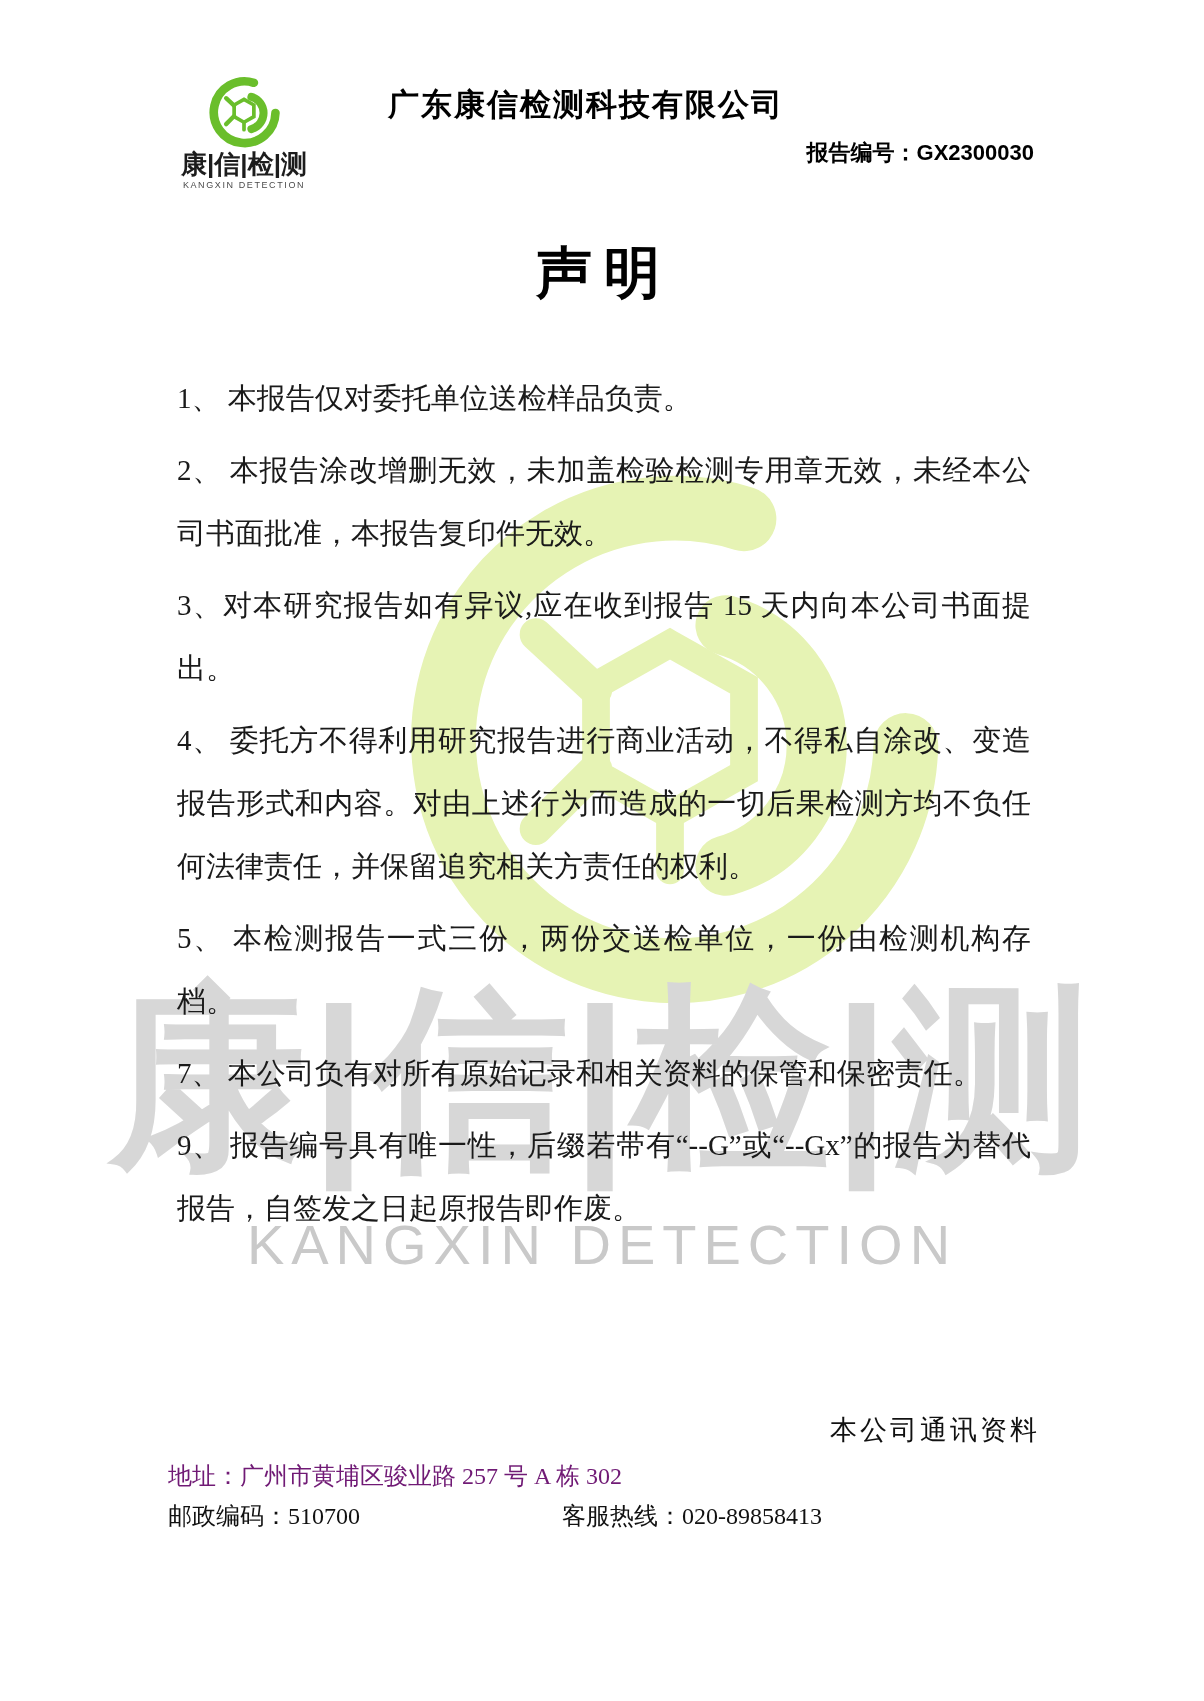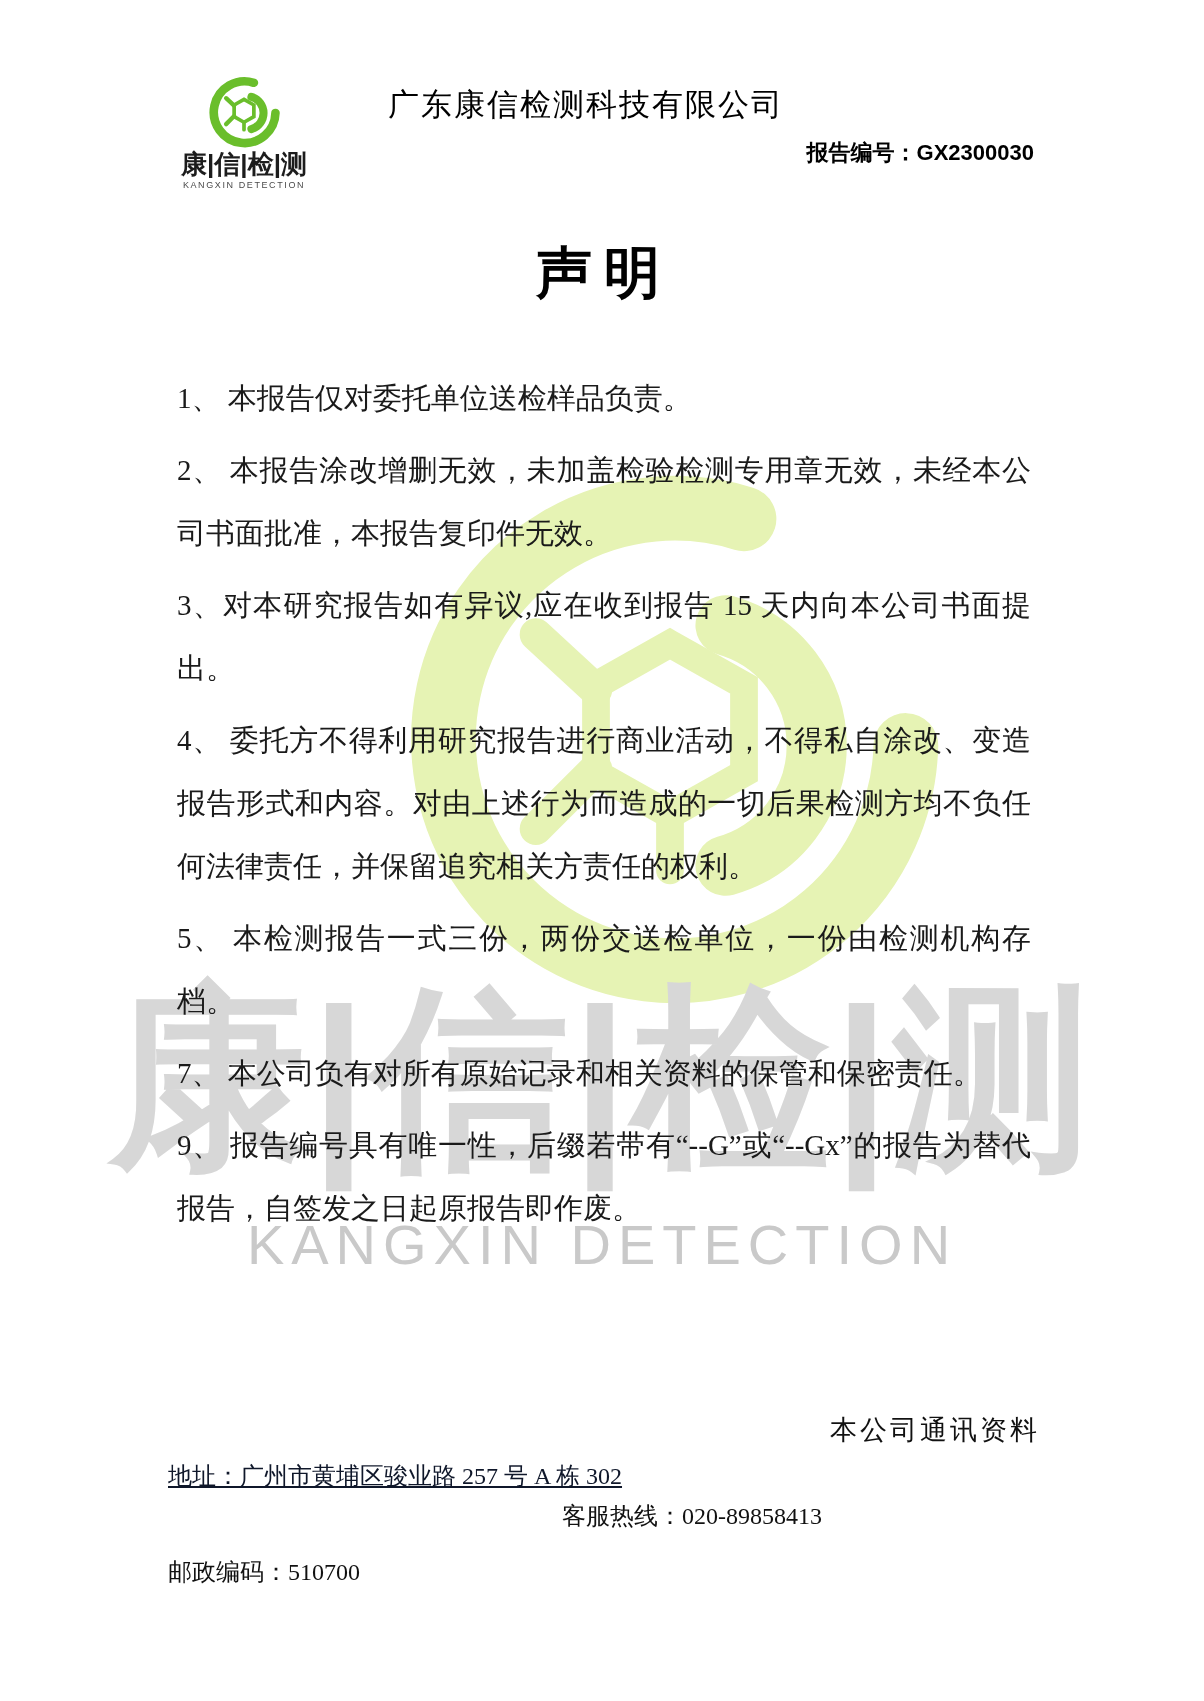--- a/index.html
+++ b/index.html
@@ -19,39 +19,39 @@
   
   .content{position:absolute;inset:0;z-index:1;}
 
   
   .logo{position:absolute;left:166px;top:76px;width:156px;text-align:center;}
   .logo-icon{display:block;margin:0 auto;width:92px;height:74px;}
   .logo-cn{display:block;font-family:"Liberation Sans","DejaVu Sans",sans-serif;
            font-weight:bold;font-size:26px;line-height:28px;color:#1c1c1c;white-space:nowrap;}
   .logo-en{display:block;font-family:"Liberation Sans","DejaVu Sans",sans-serif;
            font-size:9px;letter-spacing:1.6px;color:#4a4a4a;margin-top:2px;}
-  .company-name{position:absolute;left:388px;top:84px;font-size:31px;font-weight:normal;
+  .company-name{position:absolute;left:388px;top:84px;font-size:31px;font-weight:bold;
                 letter-spacing:2px;color:#000;}
   .report-no{position:absolute;right:170px;top:138px;font-size:22px;font-weight:bold;color:#000;margin-left:38px;}
   .report-no .num{font-family:"Liberation Sans","DejaVu Sans",sans-serif;}
 
   
   .doc-title{position:absolute;left:168px;top:236px;width:872px;text-align:center;
              font-size:56px;font-weight:bold;letter-spacing:12px;color:#000;}
 
   
   .statements{position:absolute;left:168px;top:358px;width:872px;
               font-size:29px;line-height:63px;text-align:justify;color:#1a1a1a;}
   .statements p{margin:9px;}
 
   
   .footer-heading{position:absolute;left:168px;top:1412px;width:872px;text-align:right;
                   font-size:27px;letter-spacing:3px;color:#111;}
-  .footer-line1{position:absolute;left:168px;top:1460px;font-size:24px;color:#0f172a;text-decoration:underline;}
-  .footer-line2a{position:absolute;left:168px;top:1556px;font-size:24px;color:#111;}
+  .footer-line1{position:absolute;left:168px;top:1460px;font-size:24px;color:#701a75;}
+  .footer-line2a{position:absolute;left:168px;top:1500px;font-size:24px;color:#111;}
   .footer-line2b{position:absolute;left:562px;top:1500px;font-size:24px;color:#111;}
 </style>
 </head>
 <body>
 
 <div class="page">
 
   <div class="wm-layer">
     <svg class="wm-circle" viewBox="0 0 120 120" preserveAspectRatio="xMidYMid meet">
       <g fill="none" stroke="#e6f3b4" stroke-linecap="round">

